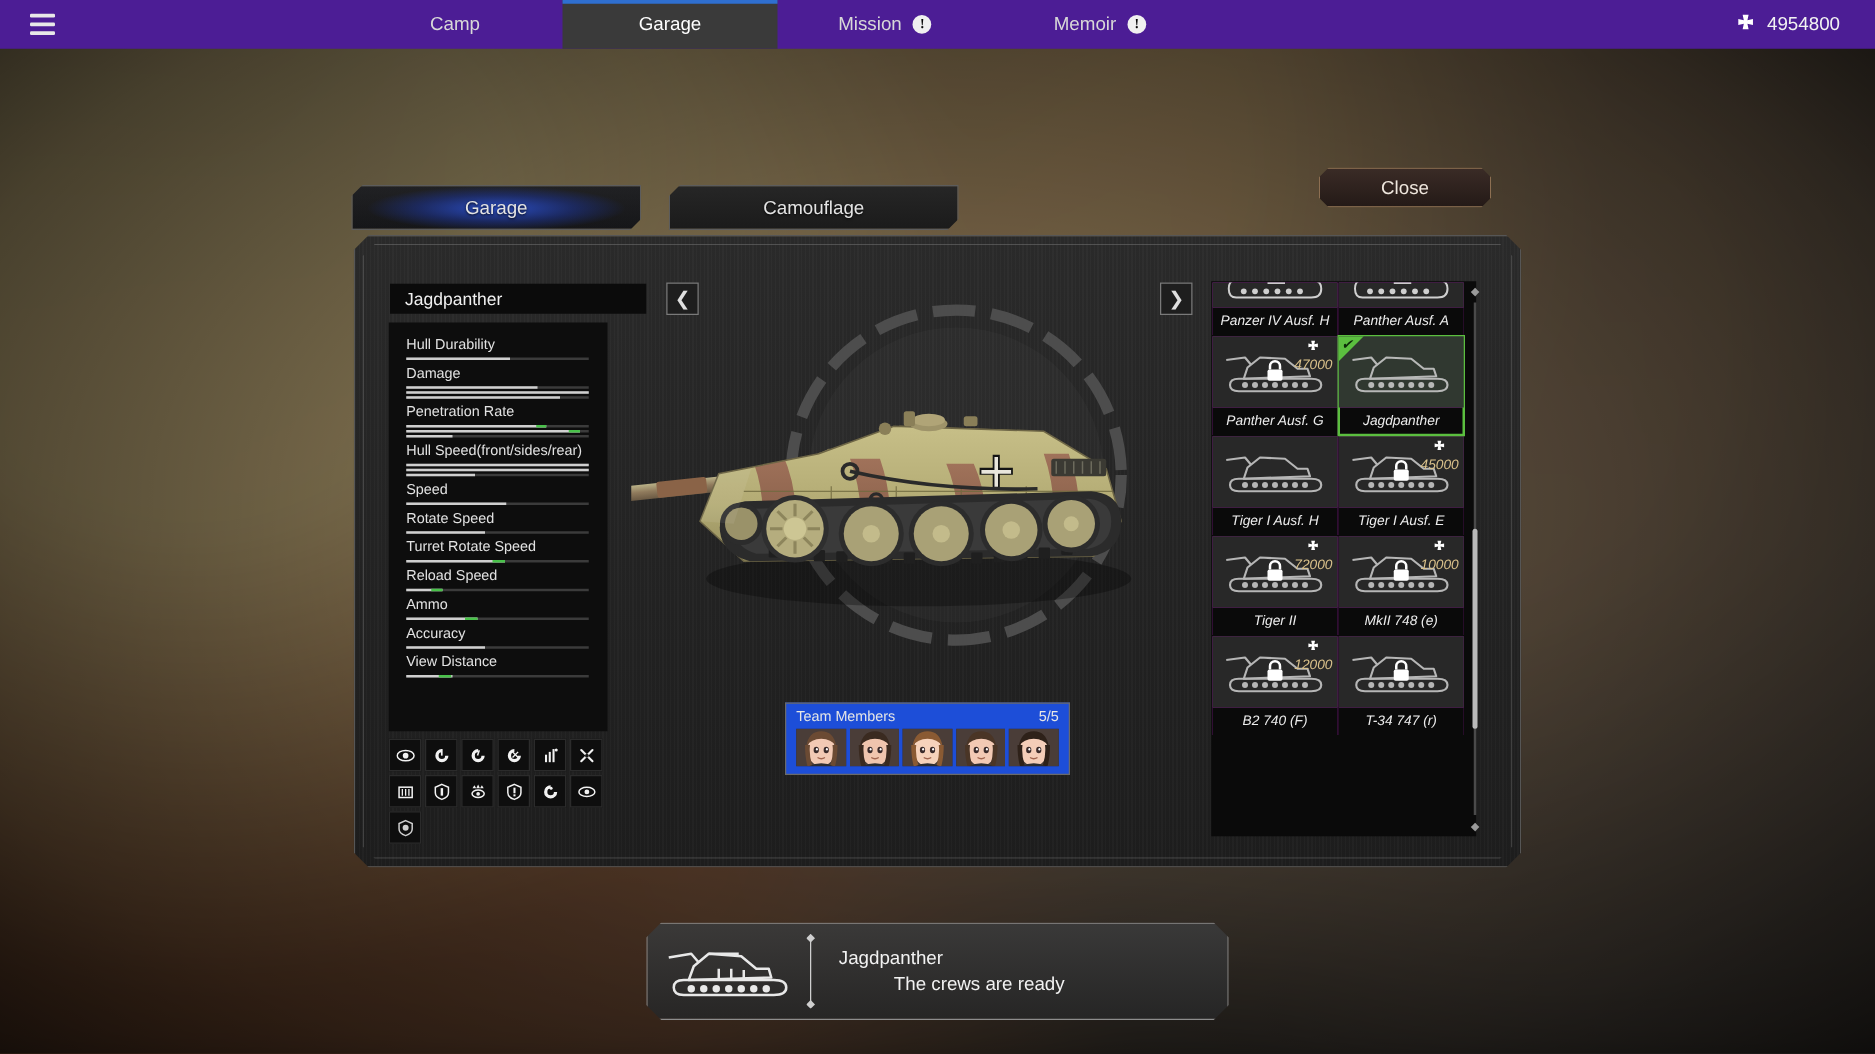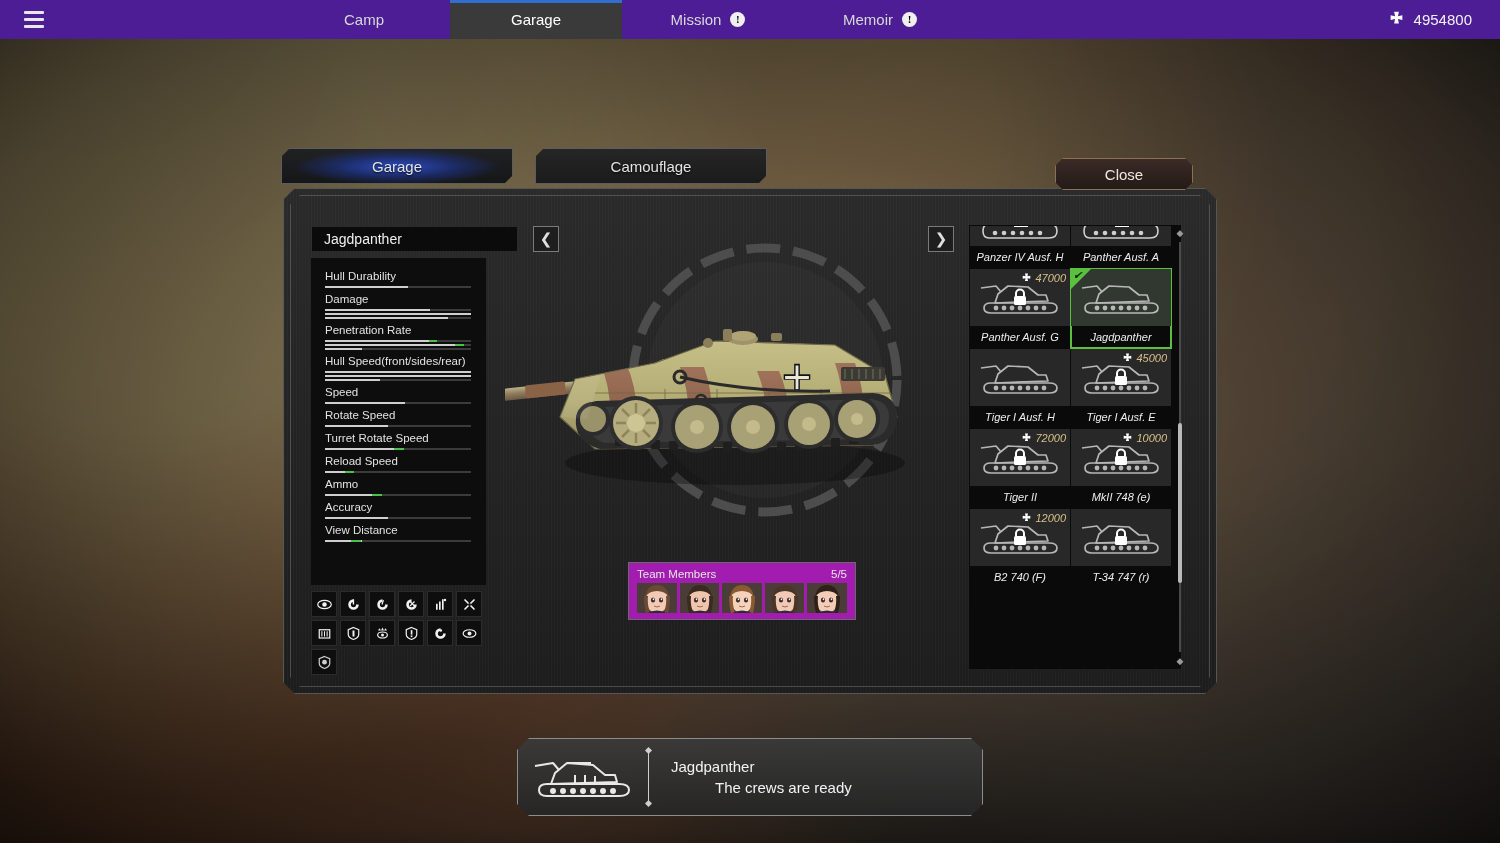--- a/index.html
+++ b/index.html
@@ -79,21 +79,21 @@
   }
   .dlg-tab + .dlg-tab { margin-left: 22px; }
   .dlg-tab.active {
     background:
       radial-gradient(ellipse 60% 70% at 50% 52%, rgba(42,78,200,0.95) 0%, rgba(28,52,150,0.55) 45%, rgba(20,24,40,0.15) 75%),
       linear-gradient(180deg, #232323 0%, #161616 100%);
   }
   .dlg-tab span { position: relative; z-index: 2; text-shadow: 0 1px 2px rgba(0,0,0,0.85); }
 
   .close-btn {
-    position: absolute; left: 1055px; top: 158px; width: 138px; height: 32px; z-index: 20;
+    position: absolute; left: 1055px; top: 134px; width: 138px; height: 32px; z-index: 20;
     background: linear-gradient(180deg, #3a2b26 0%, #241a17 100%);
     border: 1px solid #8d6f52;
     color: #efe7de; font-size: 15px;
     display: flex; align-items: center; justify-content: center;
     clip-path: polygon(8px 0, calc(100% - 8px) 0, 100% 8px, 100% calc(100% - 8px), calc(100% - 8px) 100%, 8px 100%, 0 calc(100% - 8px), 0 8px);
     cursor: pointer;
   }
 
   
   .dialog {
@@ -157,21 +157,21 @@
     position: absolute; left: 495px; top: 212px; width: 465px; height: 340px; z-index: 16;
     overflow: hidden;
   }
   .ring { position: absolute; left: 120px; top: 18px; width: 300px; height: 300px; }
 
   .tank-render { position: absolute; left: 10px; top: 55px; width: 450px; height: 250px; }
 
   
   .team {
     position: absolute; left: 628px; top: 562px; width: 228px; height: 58px; z-index: 18;
-    background: #a21caf; border: 1px solid #6a6a6a; padding: 5px 8px;
+    background: #1d4ed8; border: 1px solid #6a6a6a; padding: 5px 8px;
   }
   .team-head { display: flex; justify-content: space-between; align-items: center; }
   .team-title { color: #e6e6e6; font-size: 11.5px; }
   .team-count { color: #e6e6e6; font-size: 11.5px; }
   .team-portraits { display: flex; gap: 3px; margin-top: 3px; }
   .portrait { width: 40px; height: 30px; overflow: hidden; background: #3a2f2c; }
   .portrait svg { display: block; }
 
   
   .tanklist {
@@ -192,21 +192,21 @@
   .tcell.selected {
     outline: 2px solid #5bbf3f; outline-offset: -1px; z-index: 3;
   }
   .check-corner {
     position: absolute; left: 0; top: 0; width: 0; height: 0;
     border-left: 20px solid #5bbf3f; border-bottom: 20px solid transparent; z-index: 4;
   }
   .check-mark { position: absolute; left: 2px; top: 0px; color: #0b2a08; font-size: 11px; z-index: 5; }
   .price {
     position: absolute; right: 4px; top: 3px; display: flex; align-items: center; gap: 3px;
-    color: #d9c08a; font-size: 11px; z-index: 3;
+    color: #d9c08a; font-size: 11px; z-index: 3; flex-direction: column;
   }
   .price svg { width: 11px; height: 11px; }
   .lock {
     position: absolute; left: 50%; top: 52%; transform: translate(-50%,-50%); z-index: 3;
   }
   .tank-silhouette { opacity: 0.85; }
 
   
   .scrollbar { position: absolute; left: 1174px; top: 228px; width: 12px; height: 438px; z-index: 19; }
   .sb-arrow { position: absolute; left: 1px; width: 10px; height: 10px; color: #9a9a9a; font-size: 9px; text-align: center; }

